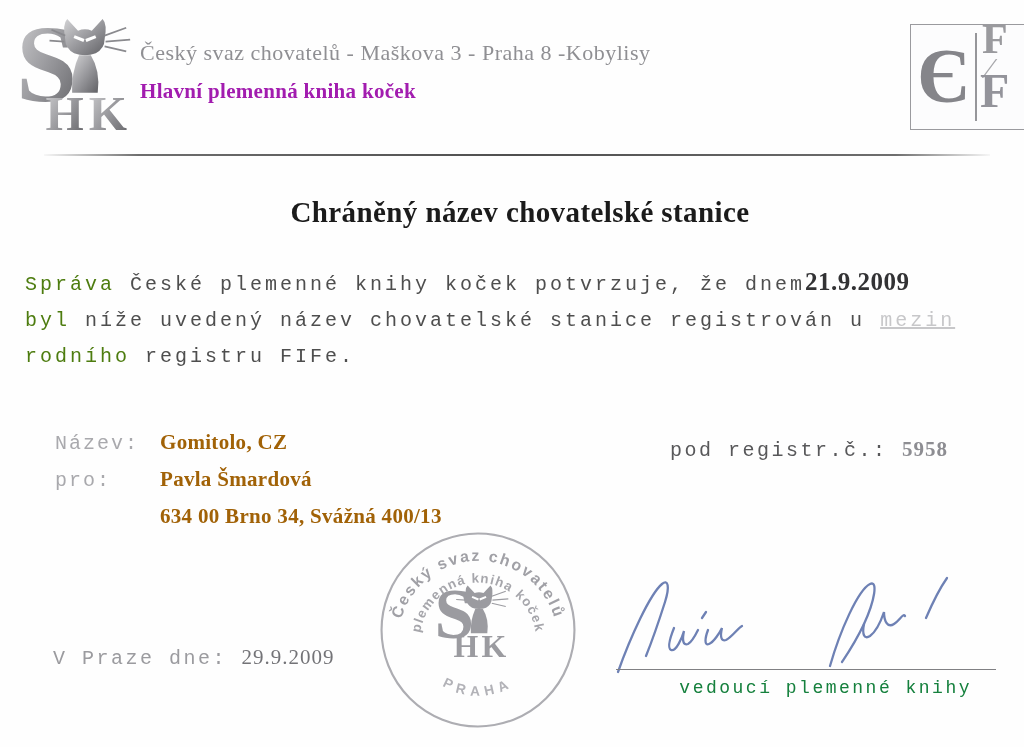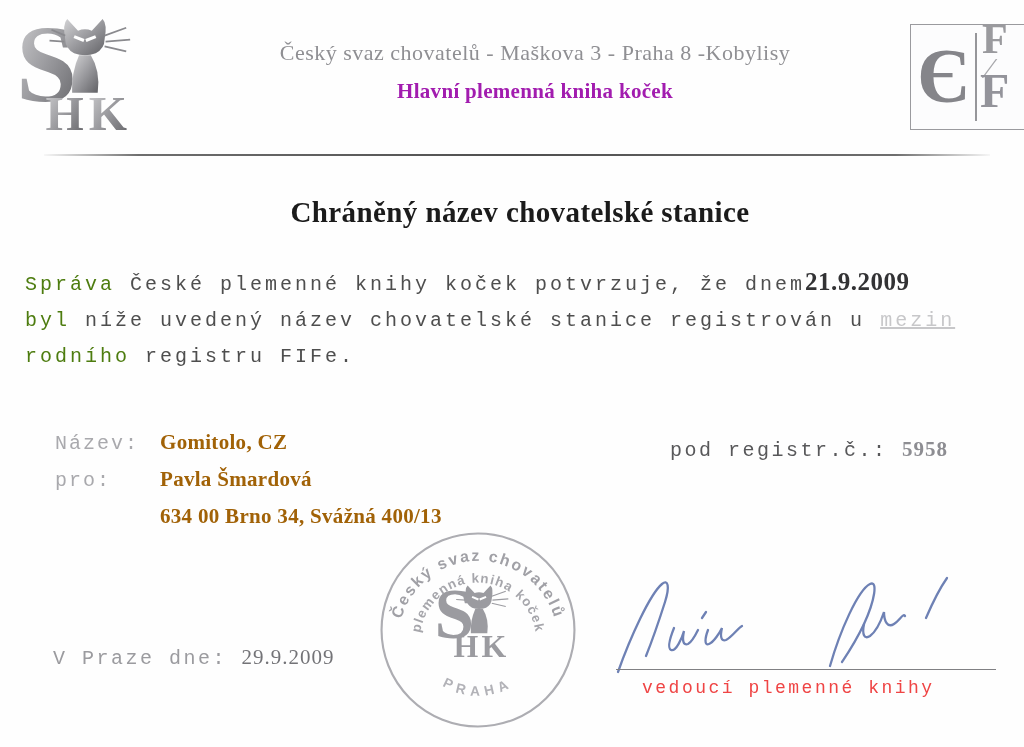--- a/index.html
+++ b/index.html
@@ -6,21 +6,21 @@
   .page {
     position:relative; width:1024px; height:747px; margin:0 auto;
     background:#fefefe; overflow:hidden;
     font-family:"Liberation Serif", serif;
   }
 
   
   .schk-logo { position:absolute; left:16px; top:14px; }
 
   
-  .header-block { position:absolute; left:140px; top:40px; width:790px; text-align:center; }
+  .header-block { position:absolute; left:140px; top:40px; width:790px; }
   .org-line  { font-size:22px; color:#8f8f93; letter-spacing:0.5px; }
   .book-line { margin-top:13px; font-size:21px; font-weight:bold; color:#a21caf; letter-spacing:0.3px; }
 
   
   .fife-box {
     position:absolute; left:910px; top:24px; width:130px; height:104px;
     border:1.5px solid #9a9a9e; background:#fcfcfd;
   }
   .fife-e      { position:absolute; left:6px;  top:16px; font-size:78px; line-height:70px; color:#85858a; font-weight:bold; }
   .fife-bar    { position:absolute; left:64px; top:8px;  width:2px; height:88px; background:#96969a; }
@@ -79,22 +79,22 @@
     font-family:"Liberation Mono", monospace; font-size:20px; color:#9b9b9f; letter-spacing:2.5px;
   }
   .place-date-value {
     font-family:"Liberation Serif", serif; color:#737377; font-size:21px; letter-spacing:1px;
   }
 
   
   .signature-svg { position:absolute; left:610px; top:576px; }
   .sig-line { position:absolute; left:616px; top:669px; width:380px; height:1px; background:#808083; }
   .sig-caption {
-    position:absolute; left:642px; top:678px; width:330px; text-align:left;
-    font-family:"Liberation Mono", monospace; font-size:18px; color:#ef4444; letter-spacing:2.5px;
+    position:absolute; left:642px; top:678px; width:330px; text-align:right;
+    font-family:"Liberation Mono", monospace; font-size:18px; color:#15803d; letter-spacing:2.5px;
   }
 
   .defs-svg { position:absolute; width:0; height:0; }
   .cat-text { font-family:"Liberation Serif", serif; }
 </style>
 </head>
 <body>
 
 <div class="page">
 

